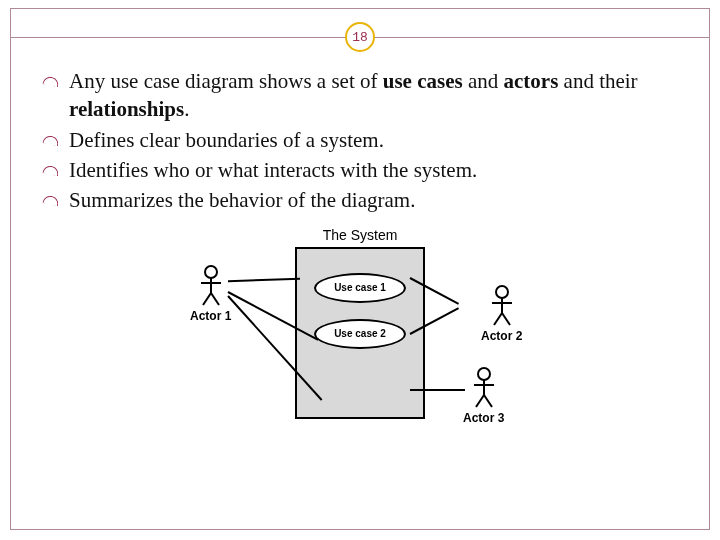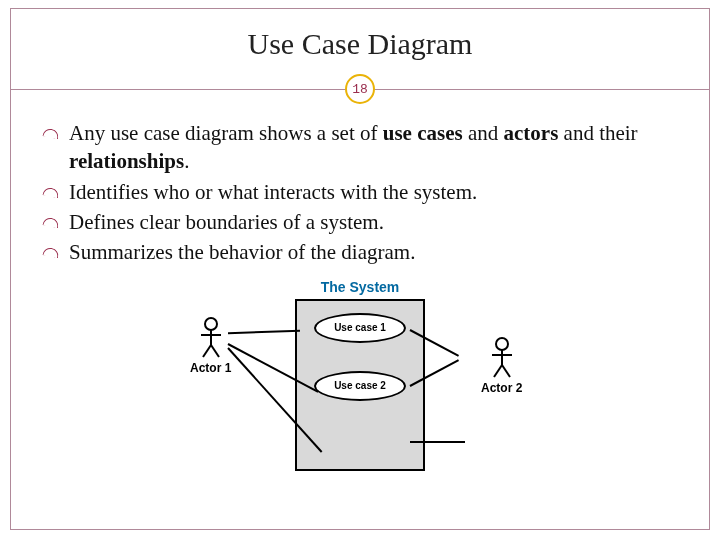--- a/index.html
+++ b/index.html
@@ -87,23 +87,23 @@
     width: 380px;
     height: 210px;
     position: relative;
   }
   .sys-title {
     position: absolute;
     left: 50%;
     top: -2px;
     transform: translateX(-50%);
     font-family: Arial, sans-serif;
-    font-weight: bold;
+    font-weight: normal;
     font-size: 14px;
-    color: #0369a1;
+    color: #000000;
   }
   .sys-box {
     position: absolute;
     left: 125px;
     top: 18px;
     width: 130px;
     height: 172px;
     background: #d9d9d9;
     border: 2px solid #000;
   }
@@ -116,21 +116,21 @@
     border: 2px solid #000;
     background: #fff;
     border-radius: 50%;
     display: flex;
     align-items: center;
     justify-content: center;
     font-family: Arial, sans-serif;
     font-size: 10px;
     font-weight: bold;
   }
-  .uc1 { top: 12px; }
+  .uc1 { top: 24px; }
   .uc2 { top: 70px; }
   .uc3 { top: 126px; }
   .actor {
     position: absolute;
     display: flex;
     flex-direction: column;
     align-items: center;
   }
   .actor svg { display: block; }
   .actor-label {
@@ -145,33 +145,32 @@
   .conn {
     position: absolute;
     border-top: 2px solid #000;
     height: 0;
   }
 </style>
 </head>
 <body>
 
 <div class="outer-frame">
-  <h1 class="title">Use Case Diagram</h1>
   <div class="badge-row">
     <div class="hline"></div>
     <div class="badge">18</div>
   </div>
 
   <div class="content">
     <ul class="bullets">
       <li>
         <span>Any use case diagram shows a set of </span><b>use cases</b><span> and </span><b>actors</b><span> and their </span><b>relationships</b><span>.</span>
       </li>
+      <li><span>Defines clear boundaries of a system.</span></li>
       <li><span>Identifies who or what interacts with the system.</span></li>
-      <li><span>Defines clear boundaries of a system.</span></li>
       <li><span>Summarizes the behavior of the diagram.</span></li>
     </ul>
 
     <div class="diagram-wrap">
       <div class="diagram">
         <div class="sys-title">The System</div>
         <div class="sys-box">
           <div class="usecase uc1">Use case 1</div>
           <div class="usecase uc2">Use case 2</div>
         </div>
@@ -196,16 +195,26 @@
         <div class="actor actor2">
           <svg width="26" height="42">
             <circle cx="13" cy="7" r="6" fill="#fff" stroke="#000" stroke-width="2"></circle>
             <line x1="13" y1="13" x2="13" y2="28" stroke="#000" stroke-width="2"></line>
             <line x1="3" y1="18" x2="23" y2="18" stroke="#000" stroke-width="2"></line>
             <line x1="13" y1="28" x2="5" y2="40" stroke="#000" stroke-width="2"></line>
             <line x1="13" y1="28" x2="21" y2="40" stroke="#000" stroke-width="2"></line>
           </svg>
           <div class="actor-label">Actor 2</div>
         </div>
+        <div class="actor actor3">
+          <svg width="26" height="42">
+            <circle cx="13" cy="7" r="6" fill="#fff" stroke="#000" stroke-width="2"></circle>
+            <line x1="13" y1="13" x2="13" y2="28" stroke="#000" stroke-width="2"></line>
+            <line x1="3" y1="18" x2="23" y2="18" stroke="#000" stroke-width="2"></line>
+            <line x1="13" y1="28" x2="5" y2="40" stroke="#000" stroke-width="2"></line>
+            <line x1="13" y1="28" x2="21" y2="40" stroke="#000" stroke-width="2"></line>
+          </svg>
+          <div class="actor-label">Actor 3</div>
+        </div>
       </div>
     </div>
   </div>
 </div>
 
 </body></html>

